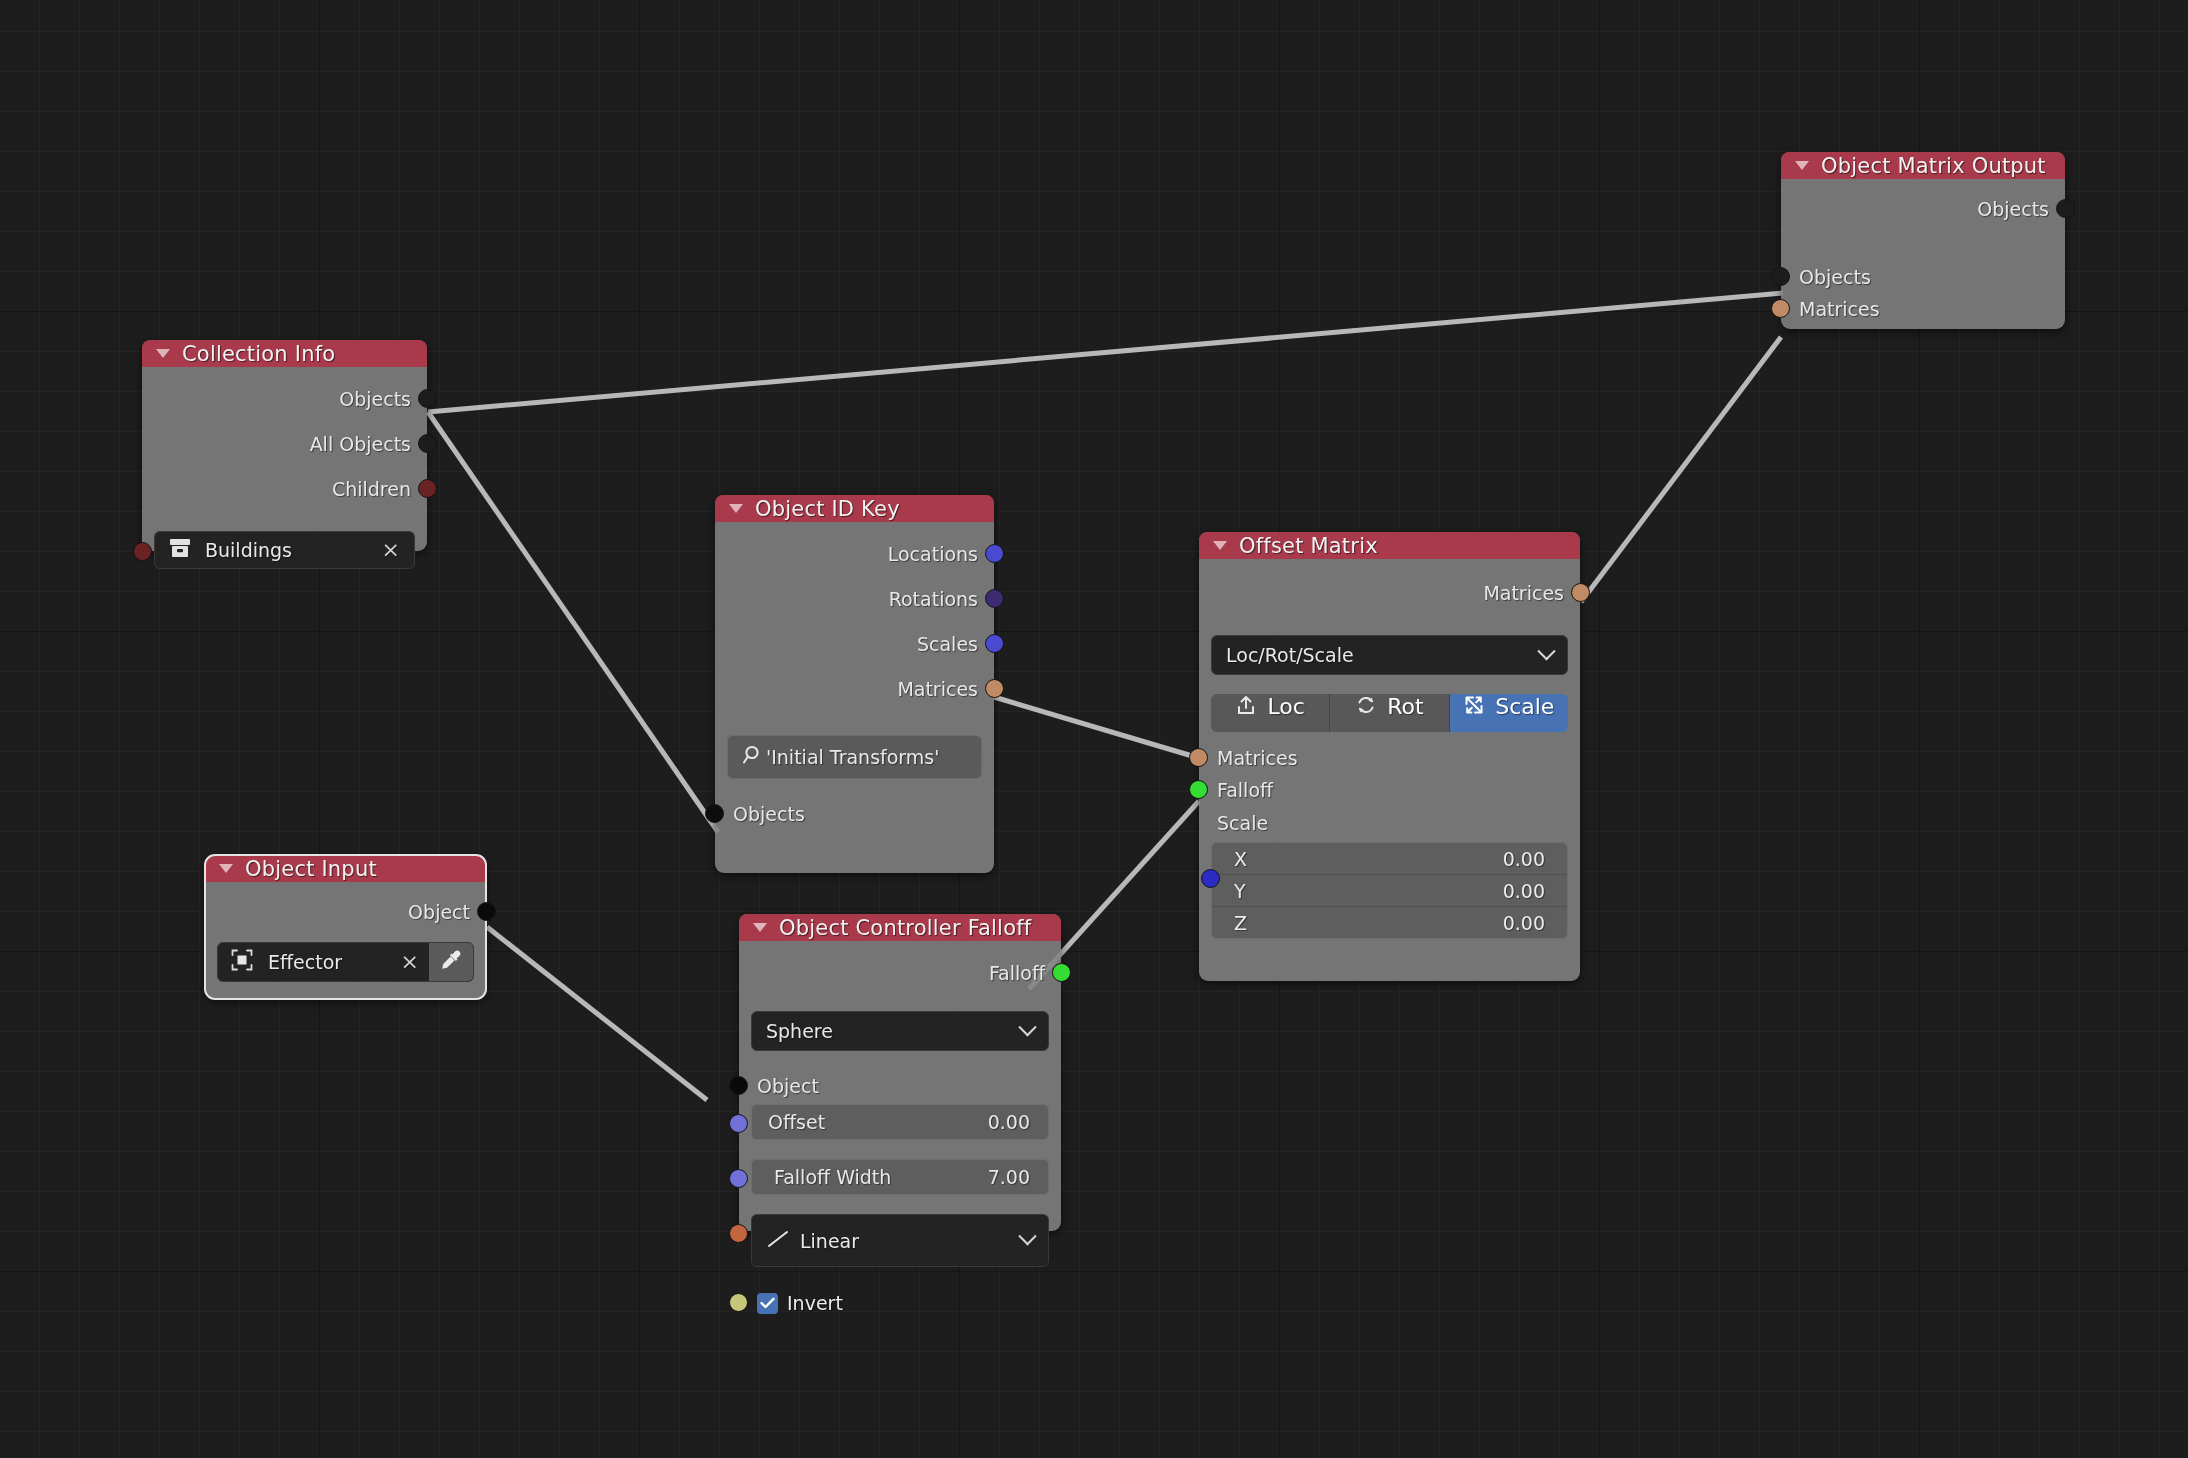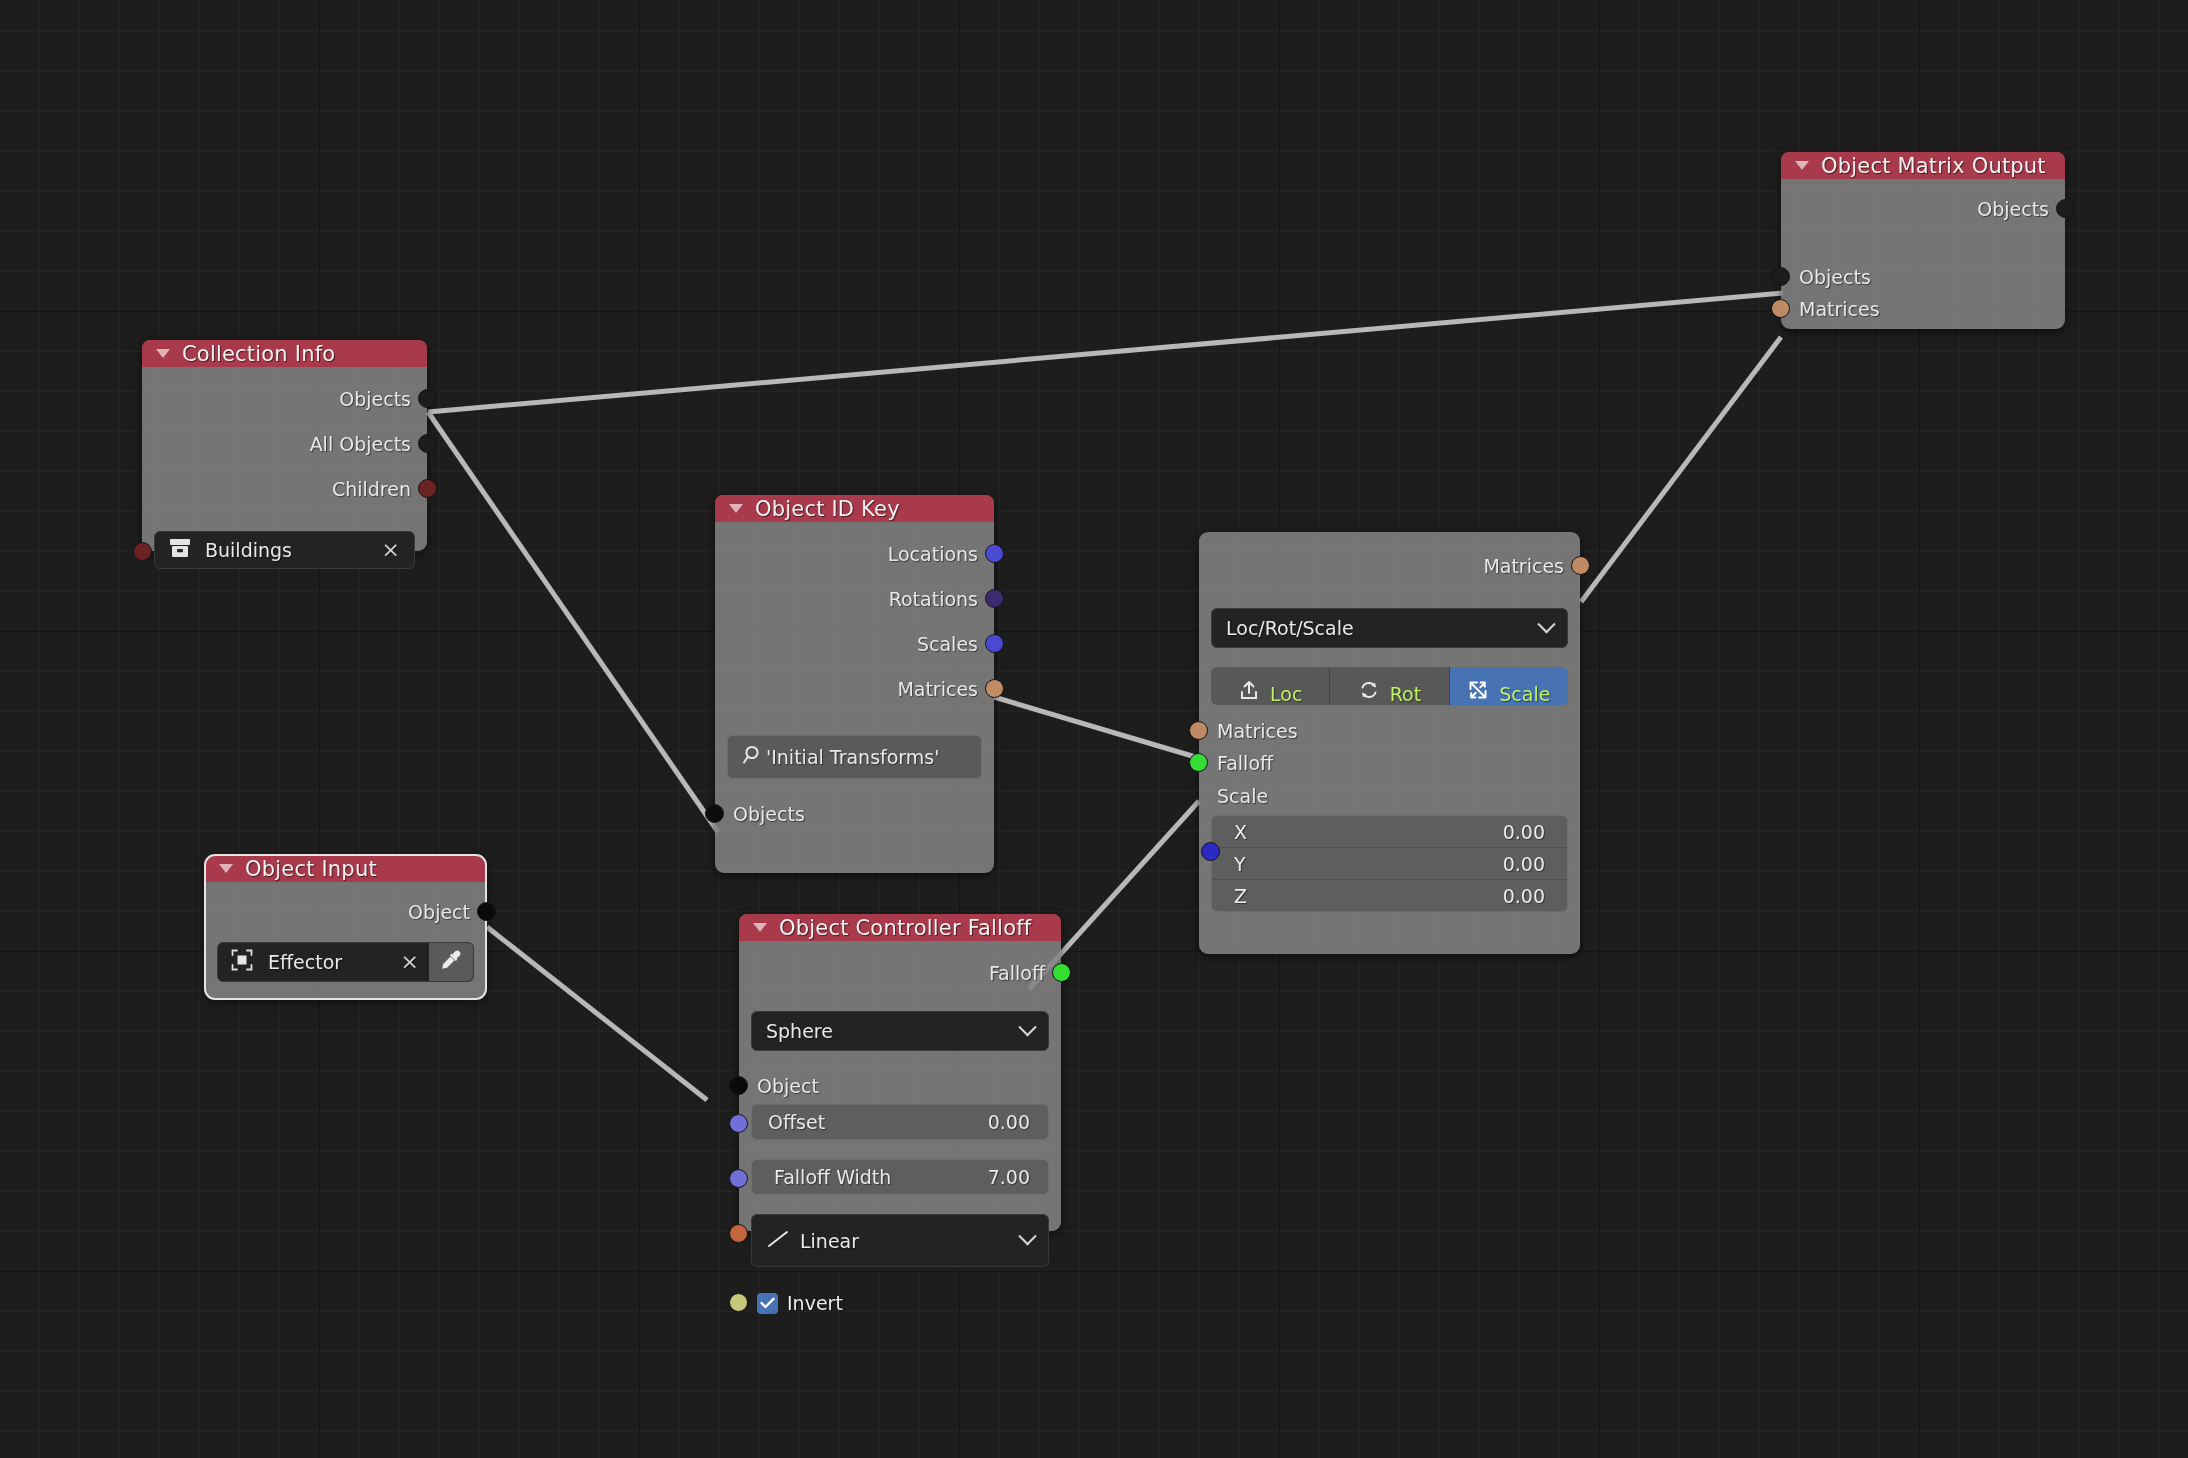--- a/index.html
+++ b/index.html
@@ -166,25 +166,25 @@
     margin: 2px 12px 6px 12px;
     height: 38px;
     display: flex;
     border-radius: 6px;
     overflow: hidden;
   }
   .tog {
     flex: 1;
     background: #585858;
     display: flex;
-    align-items: flex-end;
+    align-items: flex-start;
     justify-content: center;
     gap: 10px;
-    color: #bef264;
-    font-size: 19px;
+    color: #ffffff;
+    font-size: 22px;
     border-right: 1px solid #434343;
     text-shadow: 1px 1px 1px rgba(0,0,0,0.45);
   }
   .tog:last-child { border-right: none; }
   .tog.on { background: #4772b3; }
 
   
   .chkrow {
     position: relative;
     height: 34px;
@@ -326,20 +326,24 @@
       </div>
 
       <div class="row in" style="margin-top:12px;">
         <span class="sock left" style="top:6px; background:#0d0d0d;"></span>
         <span>Objects</span>
       </div>
     </div>
   </div>
 
   <div class="node" style="left:1199px; top:532px; width:381px;">
+    <div class="header">
+      <span class="tri"></span>
+      <span class="title">Offset Matrix</span>
+    </div>
     <div class="body" style="height:400px;">
       <div class="row out" style="margin-top:8px;">
         <span>Matrices</span>
         <span class="sock right" style="top:6px; background:#c08b64;"></span>
       </div>
 
       <div class="widget w-dark" style="margin-top:26px; height:40px;">
         <span class="lbl">Loc/Rot/Scale</span>
         <span class="chev"></span>
       </div>

